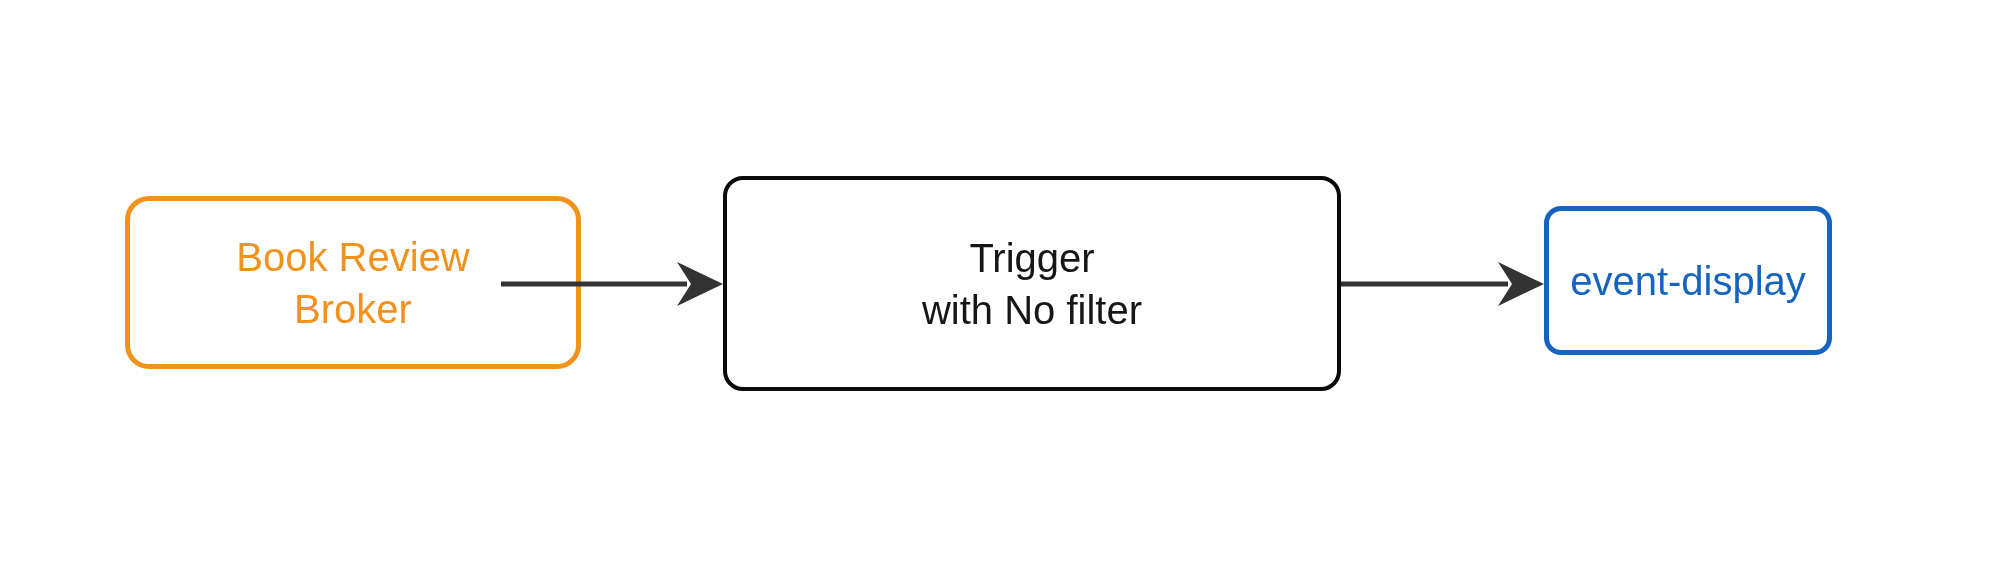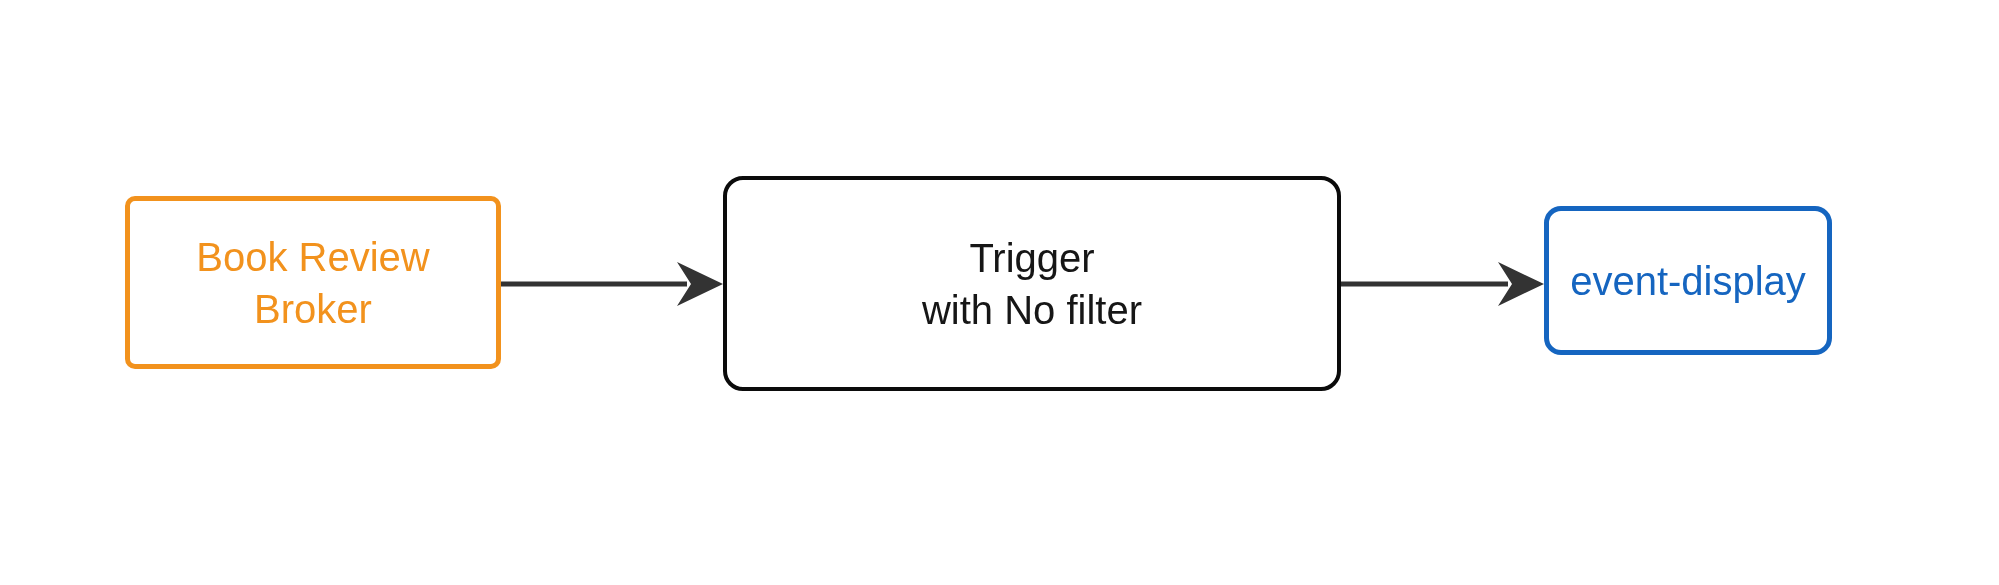--- a/index.html
+++ b/index.html
@@ -31,24 +31,24 @@
     text-align: center;
     line-height: 1.30;
     white-space: nowrap;
   }
   .node .line { display: block; }
 
   
   #node-broker {
     left: 125px;
     top: 196px;
-    width: 376px;
+    width: 456px;
     height: 173px;
     border: 5px solid #f2921d;
-    border-radius: 10px;
+    border-radius: 24px;
     color: #f2921d;
     font-size: 40px;
   }
 
   
   #node-trigger {
     left: 723px;
     top: 176px;
     width: 618px;
     height: 215px;

